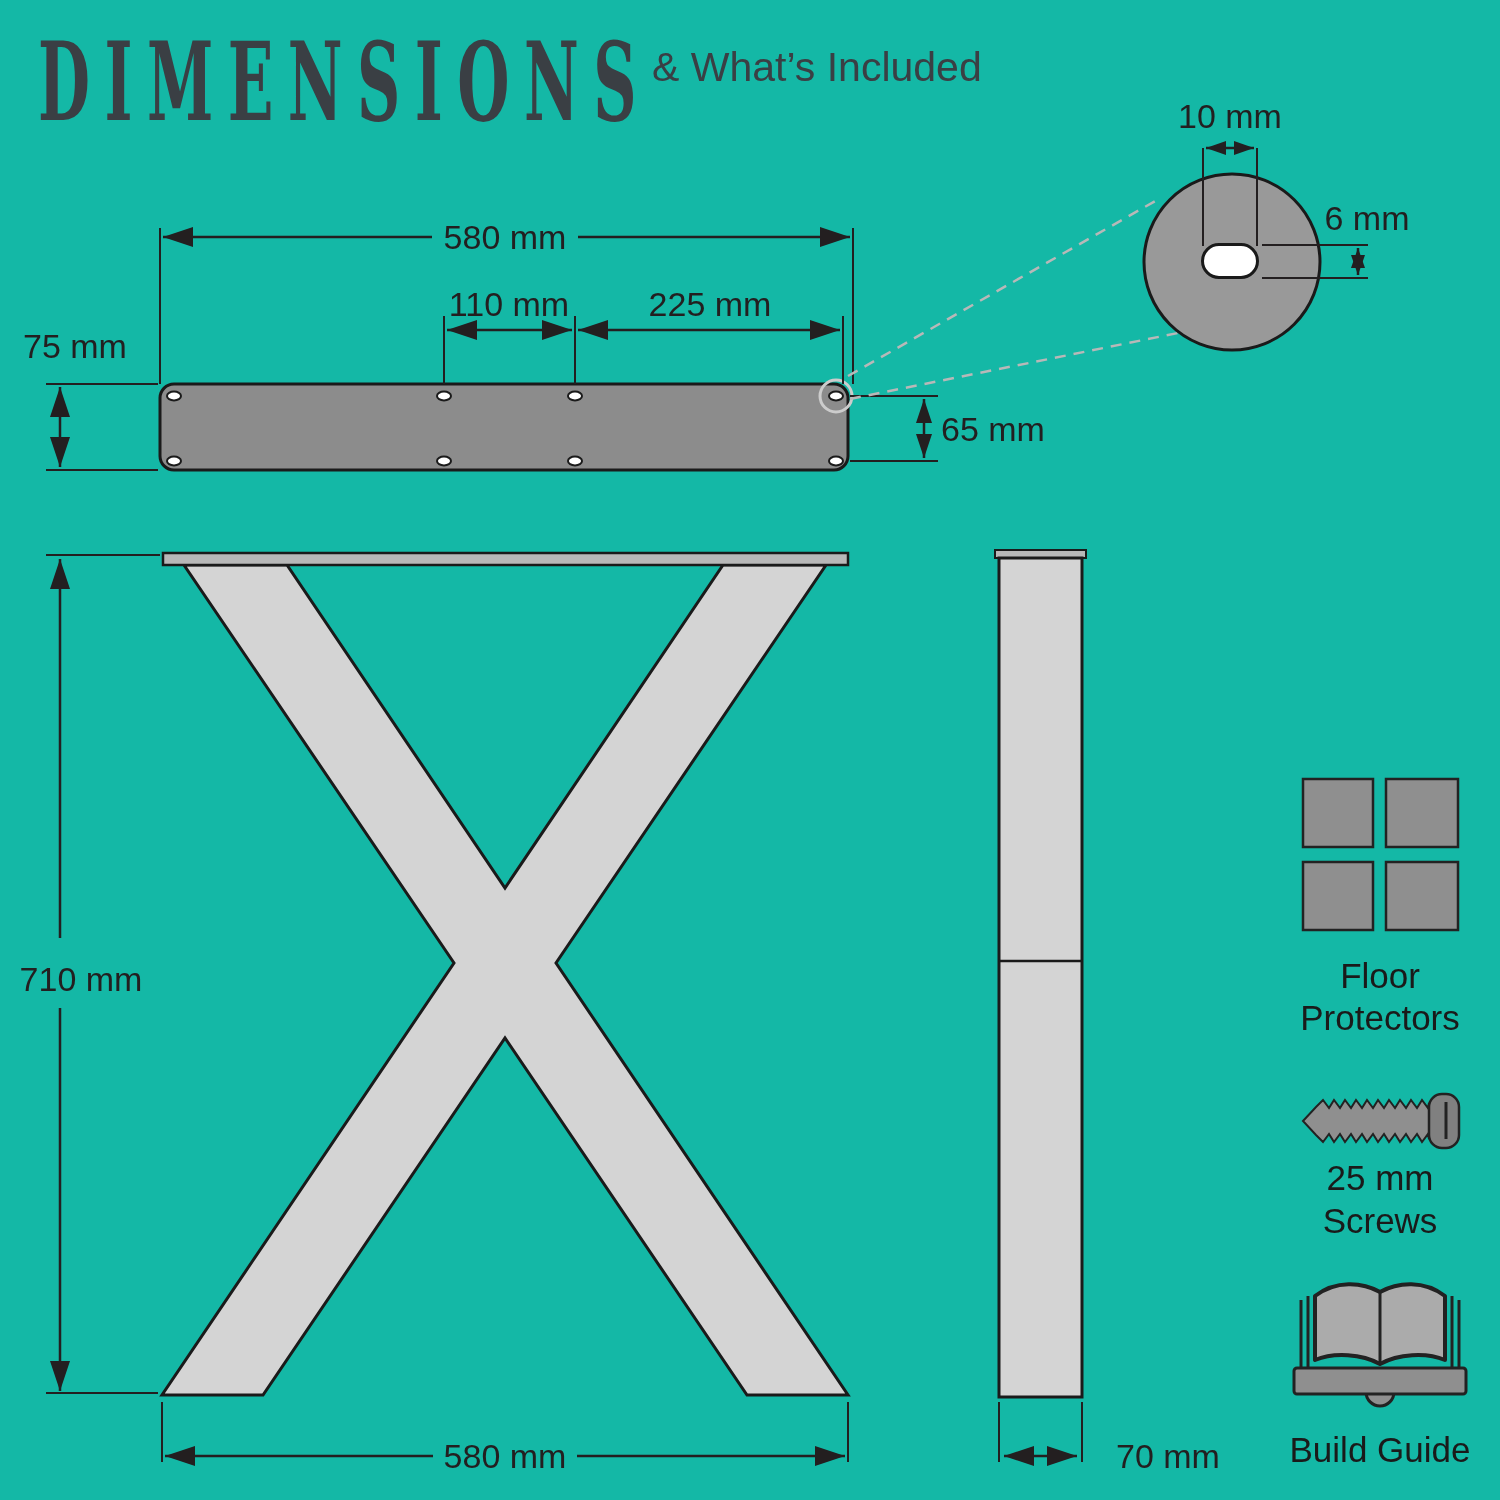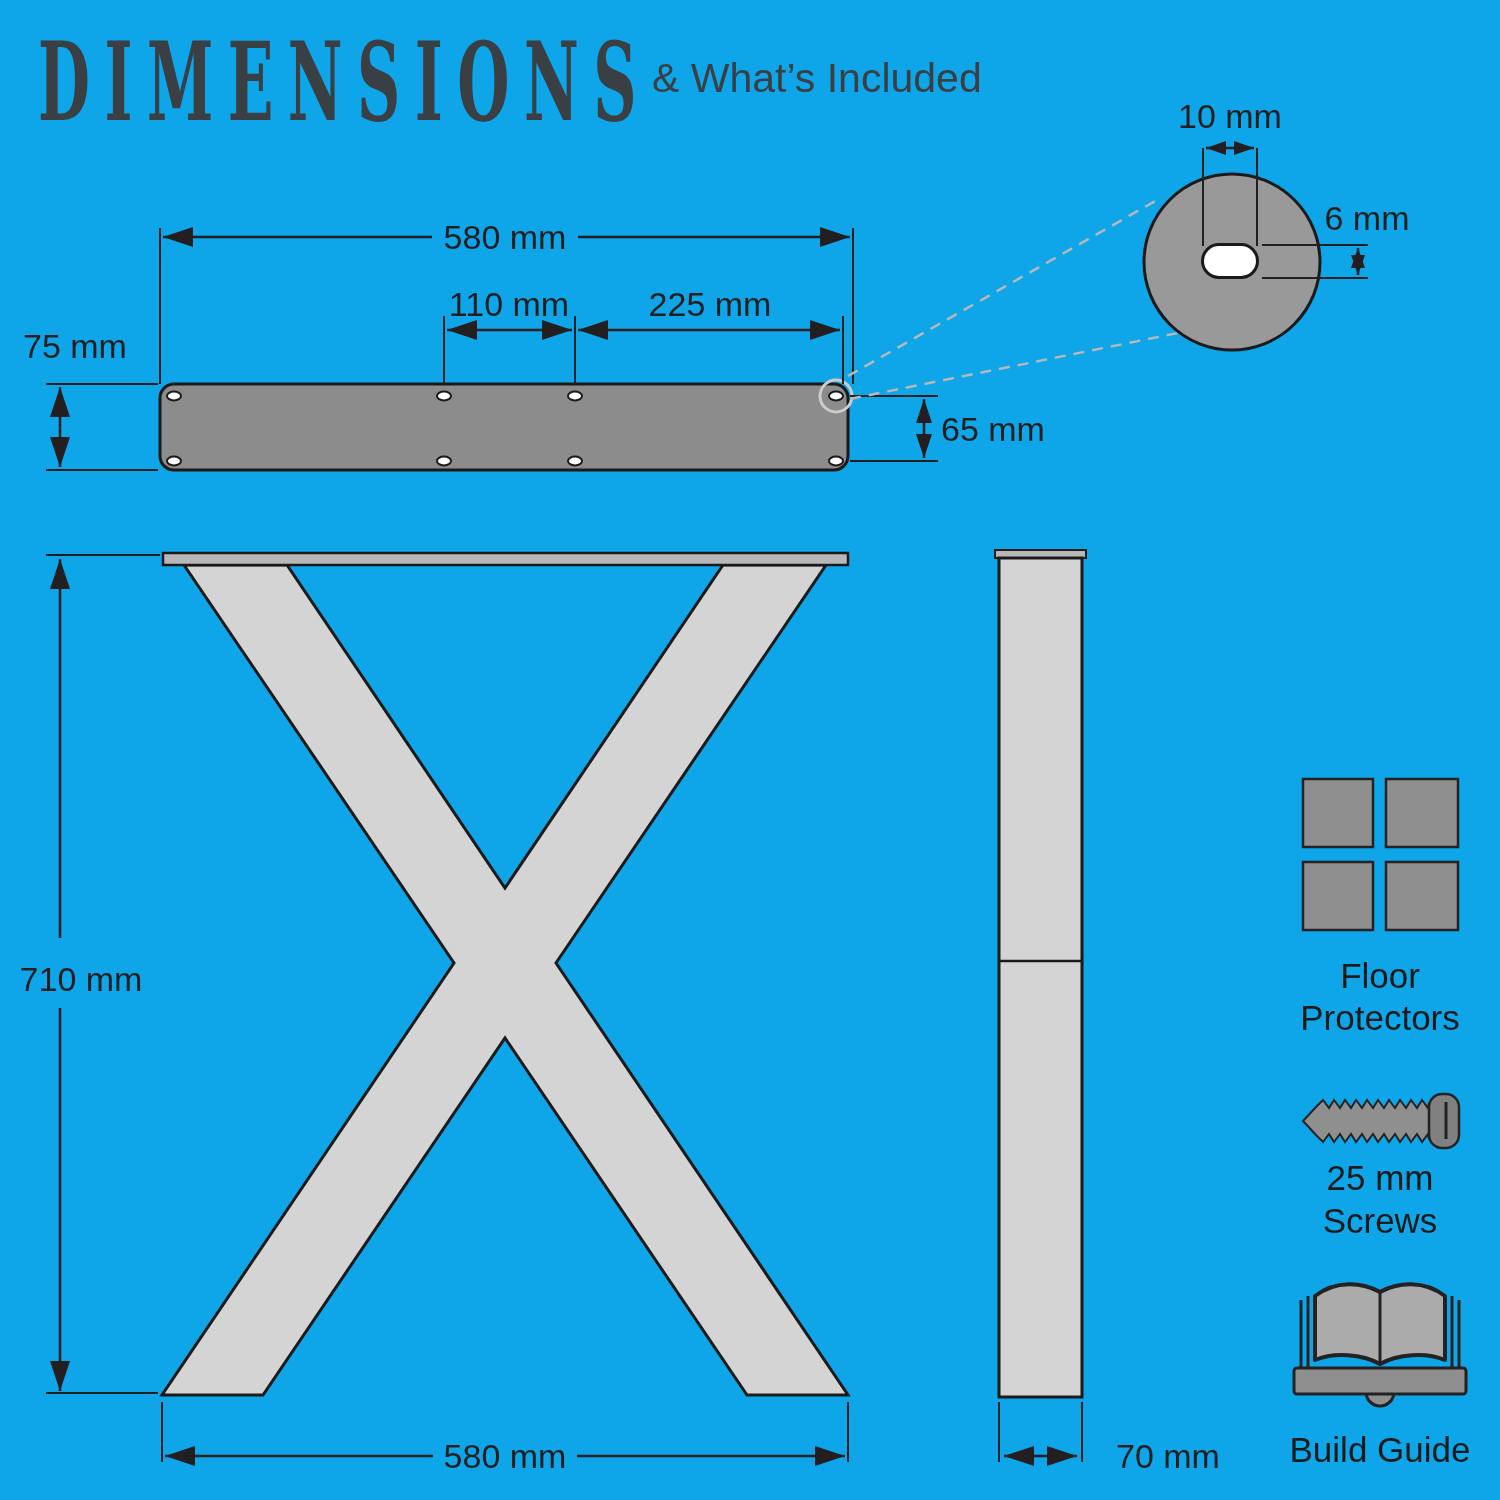--- a/index.html
+++ b/index.html
@@ -9,27 +9,27 @@
     --bar-fill:#b8b8b8;
     --accessory-fill:#8f8f8f;
     --page-fill:#ababab;
     --outline:#1a1a1a;
     --icon-outline:#222222;
     --dimension-ink:#231f20;
     --callout-dash:#b8b8b8;
     --title-ink:#3a3f44;
   }
   html,body{margin:0;padding:0;background:#ffffff;}
-  #canvas{position:relative;width:1500px;height:1500px;background:#0ea5e9;overflow:hidden;
+  #canvas{position:relative;width:1500px;height:1500px;background:#14b8a6;overflow:hidden;
           font-family:"Liberation Sans", sans-serif;}
   #title{position:absolute;left:38px;top:18px;color:var(--title-ink);
          font-family:"DejaVu Serif", serif;font-size:100px;font-weight:bold;
          letter-spacing:24px;transform:scale(0.60,1.08);transform-origin:left top;
          white-space:nowrap;}
-  #subtitle{position:absolute;left:652px;top:55px;color:var(--title-ink);
+  #subtitle{position:absolute;left:652px;top:44px;color:var(--title-ink);
             font-size:41px;font-weight:400;white-space:nowrap;}
   svg{position:absolute;left:0;top:0;}
   .ext{stroke:var(--dimension-ink);stroke-width:2;fill:none;}
   .dimline{stroke:var(--dimension-ink);stroke-width:2.5;fill:none;}
   .dash{stroke:var(--callout-dash);stroke-width:2.5;fill:none;stroke-dasharray:11 8;}
   .dim{font-family:"Liberation Sans",sans-serif;font-size:34px;fill:var(--dimension-ink);}
   .mid{text-anchor:middle;}
   .lbl{font-family:"Liberation Sans",sans-serif;font-size:35px;fill:var(--outline);text-anchor:middle;}
 </style>
 </head>

